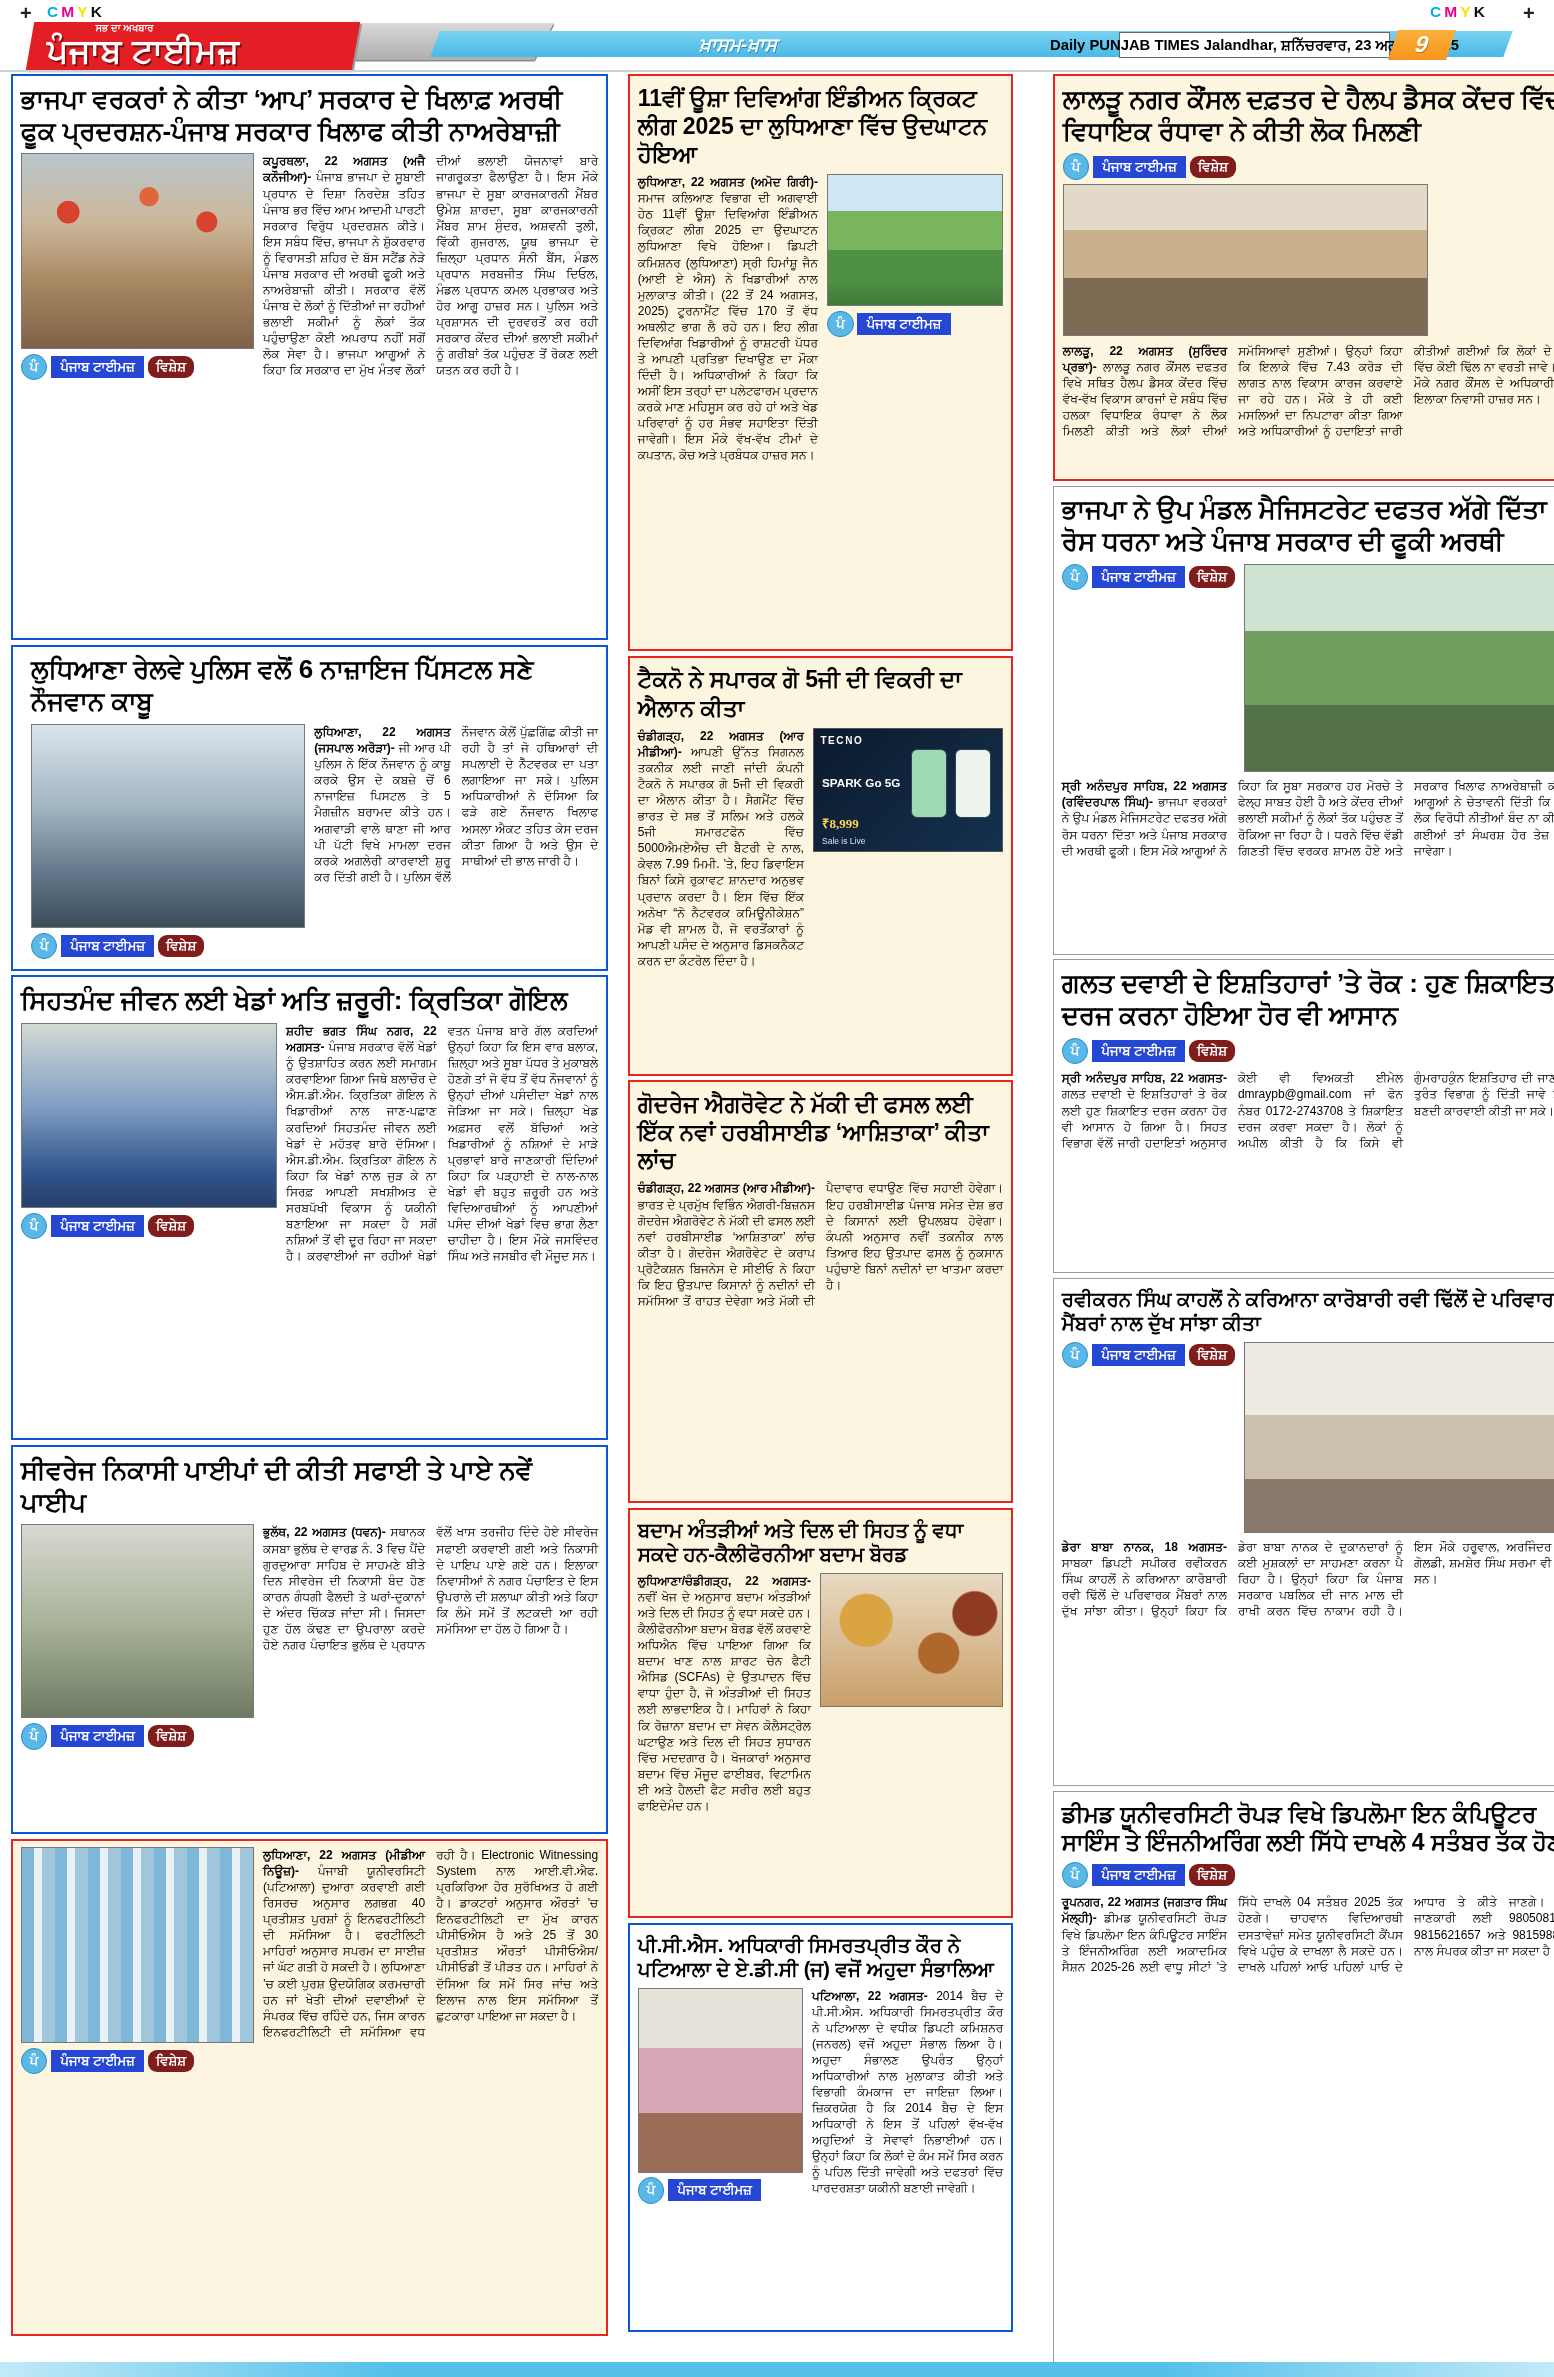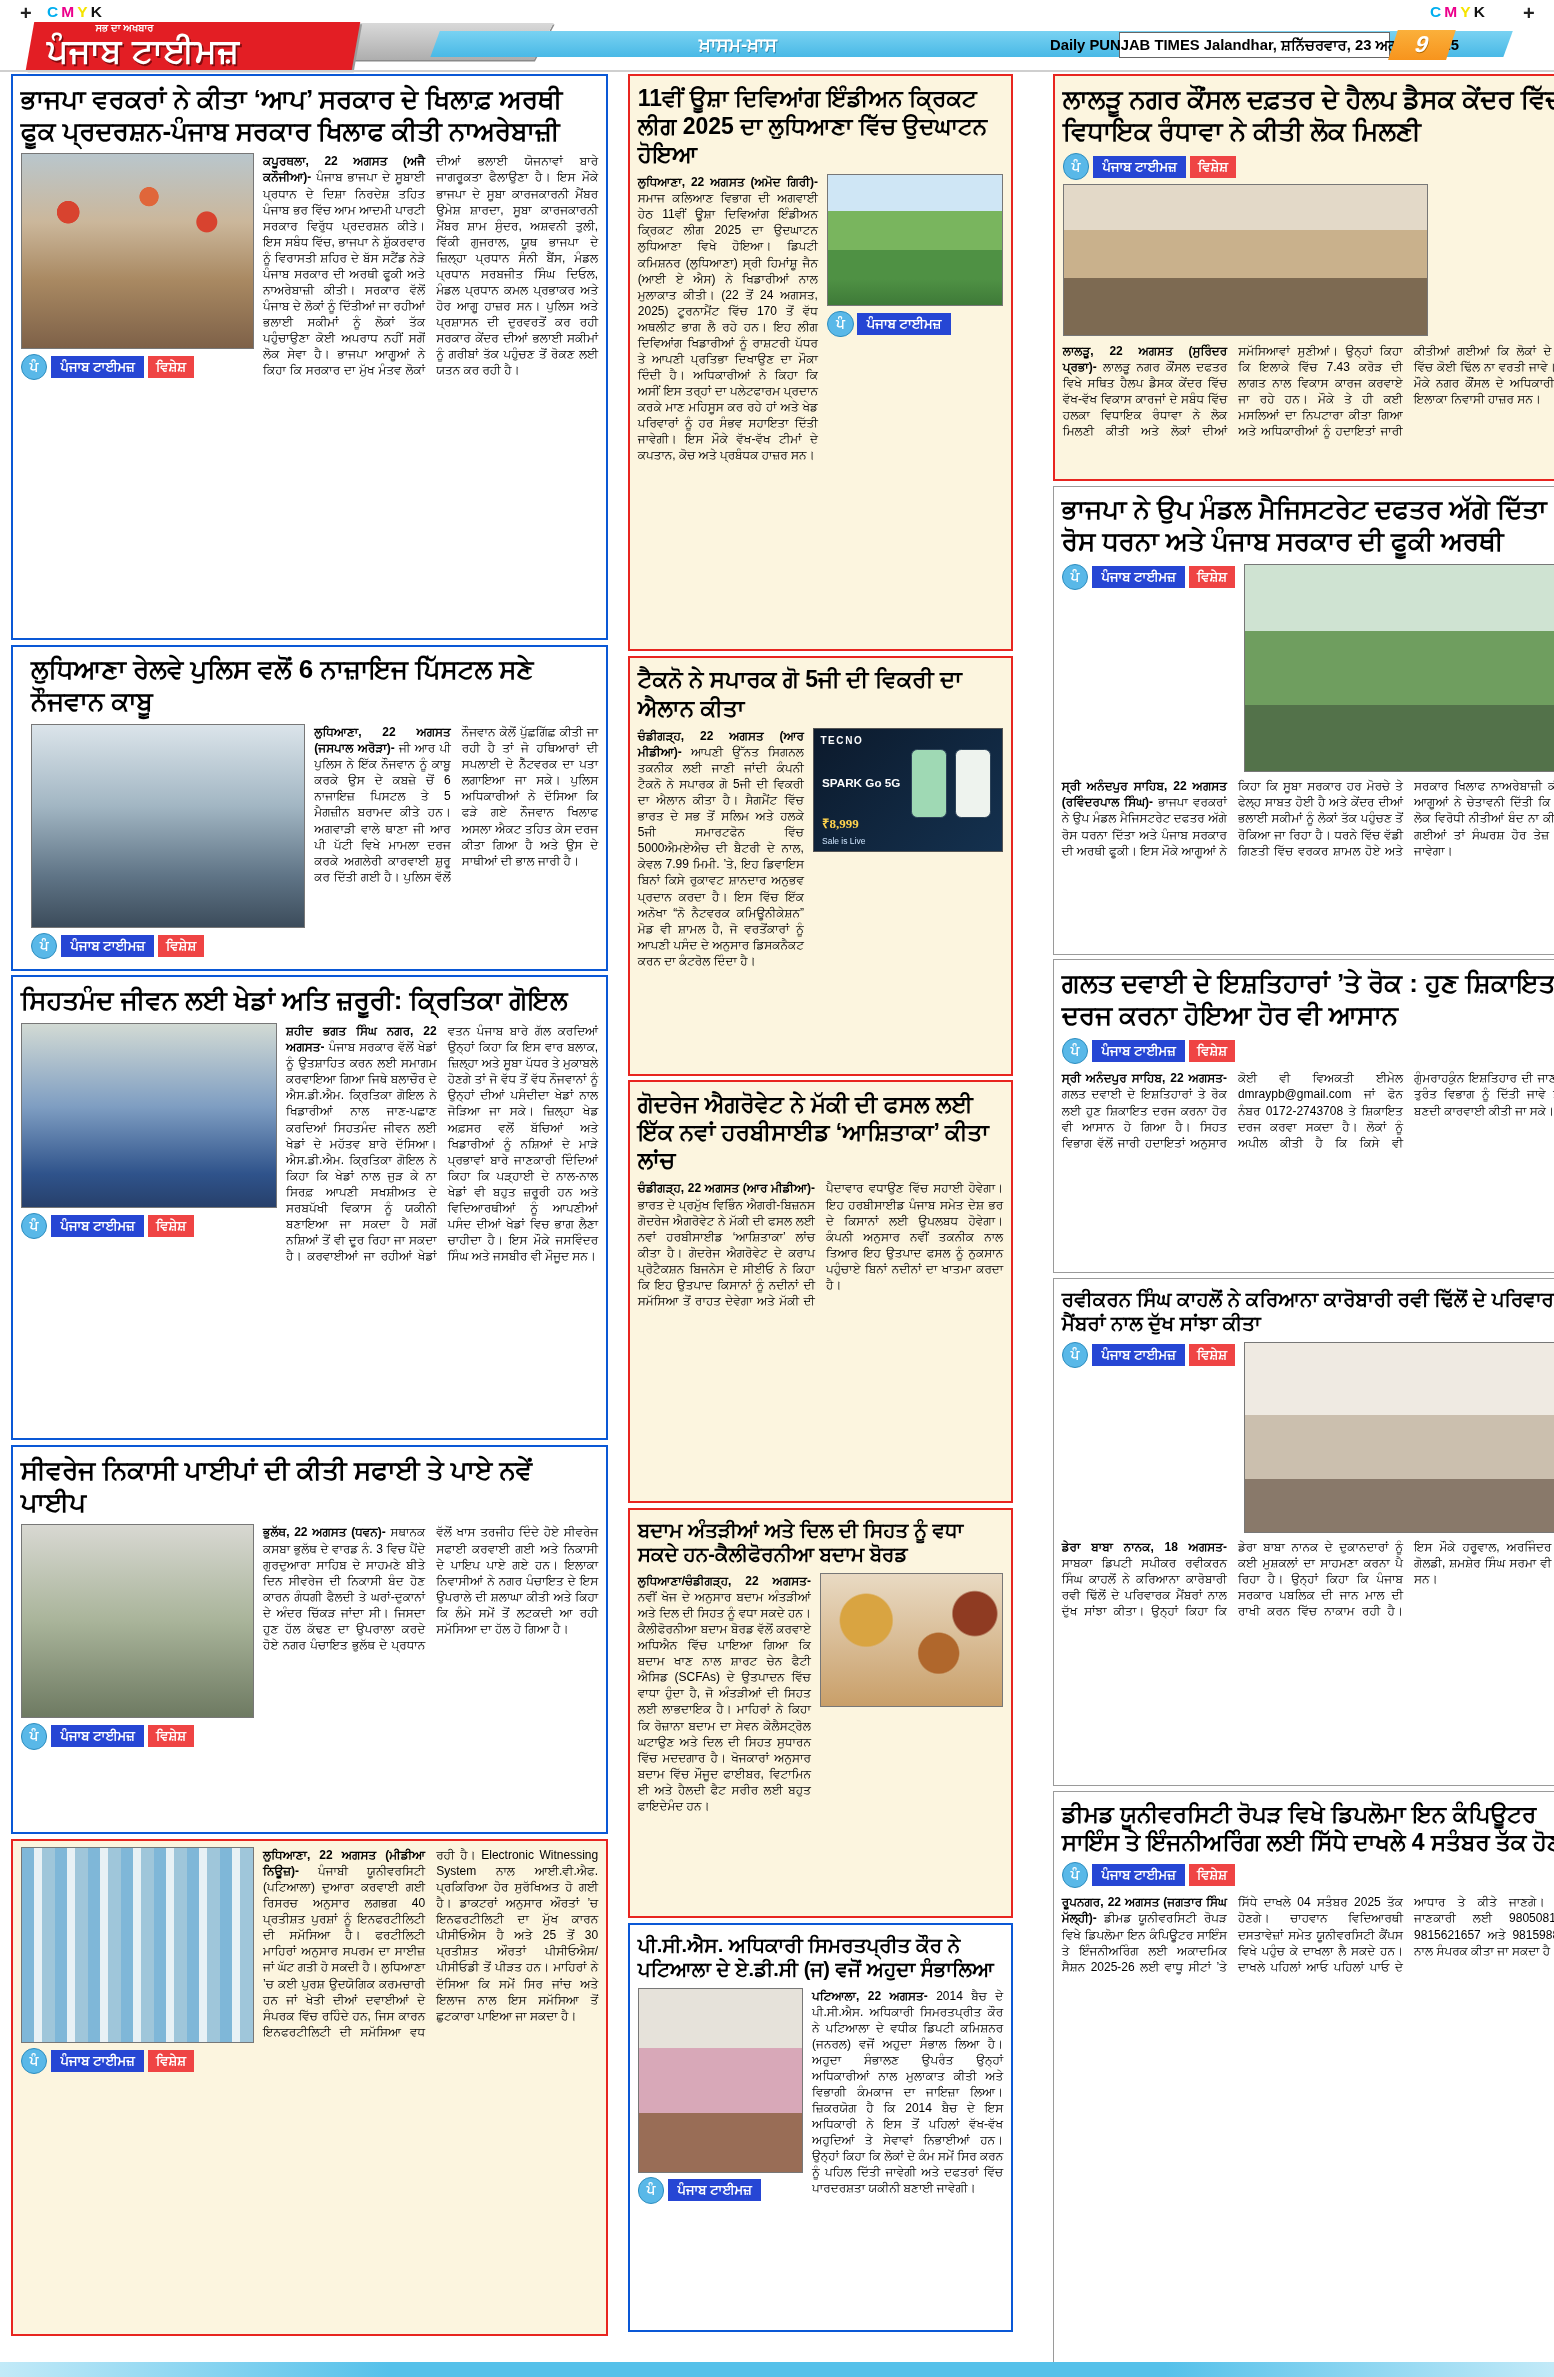--- a/index.html
+++ b/index.html
@@ -9,21 +9,21 @@
   
   .regmark{position:absolute;top:3.1px;font-size:15.5px;font-weight:bold;letter-spacing:3.1px;}
   .regmark .c{color:#00aeef}.regmark .m{color:#ec008c}.regmark .y{color:#f5e400}.regmark .k{color:#111}
   .cross{position:absolute;top:1.6px;font-size:20px;color:#222;font-weight:bold}
   .mast-gray{position:absolute;left:288px;top:23px;width:256px;height:37px;background:linear-gradient(180deg,#d9d9d9,#aeaeae);transform:skewX(-28deg);box-shadow:1.6px 1.6px 0 #8a8a8a;}
   .mast-red{position:absolute;left:29.5px;top:22px;width:326px;height:48px;background:#e31e24;transform:skewX(-10deg);box-shadow:2.3px 2.3px 0 #9b9b9b;}
   .mast-inner{position:absolute;left:47px;top:22px;width:311px;height:48px;color:#fff;transform:none;}
   .mast-tag{font-size:10px;font-weight:bold;text-align:center;width:155px;}
   .mast-title{font-size:33px;font-weight:bold;line-height:1.0;text-shadow:1.6px 1.6px 0 #7d0b0e;letter-spacing:0.8px;}
   .blue-band{position:absolute;left:435px;top:31px;width:1073px;height:26.4px;background:linear-gradient(180deg,#79d2f2,#49b9e6);transform:skewX(-20deg);}
-  .section-label{position:absolute;left:699px;top:34px;font-size:18.7px;font-weight:bold;color:#fff;text-shadow:0.8px 0.8px 0 #2a86ad;}
+  .section-label{position:absolute;left:699px;top:34px;font-size:18.7px;font-weight:bold;color:#fff;text-shadow:0.8px 0.8px 0 #2a86ad;font-style:italic;}
   .edition-box{position:absolute;left:1119px;top:32px;width:269px;height:24px;background:#fff;border:0.8px solid #666;
                font-size:14.8px;font-weight:bold;display:flex;align-items:center;justify-content:center;white-space:nowrap;}
   .pagenum{position:absolute;left:1393px;top:29.5px;width:58px;height:29.5px;background:linear-gradient(180deg,#fbb03b,#f7941d);
            transform:skewX(-18deg);display:flex;align-items:center;justify-content:center;
            color:#fff;font-size:23px;font-weight:bold;text-shadow:0.8px 0.8px 0 #b36a00;}
   .header-rule{position:absolute;left:0;top:70px;width:1554px;height:1.6px;background:#cfcfcf;}
 
   
   .colgroup{position:absolute;top:74px;}
   .col-left{left:11px;width:597px;}
@@ -42,21 +42,21 @@
   .cols-2{column-count:2;column-gap:11px;}
   .cols-3{column-count:3;column-gap:11px;}
   .dl{font-weight:bold;}
   .tail{font-size:12px;line-height:1.34;text-align:justify;margin-top:6.2px;}
 
   
   .byline{display:flex;align-items:center;gap:3.9px;height:26.4px;}
   .bl-circle{width:26.4px;height:26.4px;border-radius:50%;background:#59b8e8;color:#fff;font-weight:bold;
              display:flex;align-items:center;justify-content:center;font-size:13.2px;border:1.6px solid #2c8dbf;box-sizing:border-box;}
   .bl-paper{background:#2646d4;color:#fff;font-weight:bold;font-size:13.2px;padding:3.1px 9.3px;}
-  .bl-special{background:#ef4444;color:#fff;font-weight:bold;font-size:13.2px;padding:3.1px 7.8px;}
+  .bl-special{background:#7f1d1d;color:#fff;font-weight:bold;font-size:13.2px;padding:3.1px 7.8px;border-radius:9px;}
 
   
   .ph-l1{width:233px;height:196px;background:
       radial-gradient(circle at 20% 30%,#d8432f 0 11px,transparent 11.7px),
       radial-gradient(circle at 55% 22%,#e0663a 0 9.3px,transparent 10px),
       radial-gradient(circle at 80% 35%,#d8432f 0 10px,transparent 11px),
       linear-gradient(180deg,#b9c6cc 0%,#cbb79b 35%,#a98962 65%,#7e6148 100%);}
   .ph-l2{width:274px;height:204px;background:
       linear-gradient(180deg,#dbe4ea 0%,#a2b6c3 40%,#5f7486 75%,#3c4c5b 100%);}
   .ph-l3{width:256px;height:185px;background:

